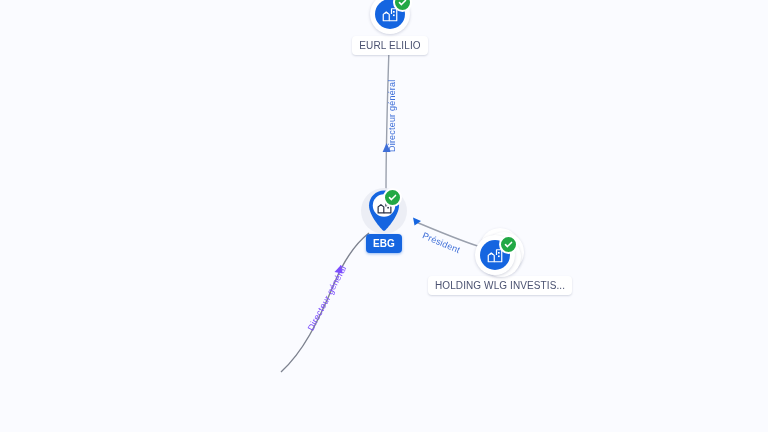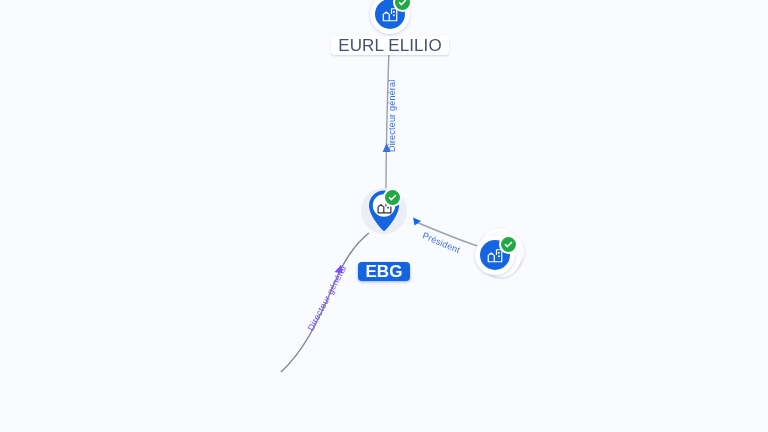--- a/index.html
+++ b/index.html
@@ -149,21 +149,21 @@
     align-items: center;
     justify-content: center;
     z-index: 7;
   }
 
   
   .node-label {
     margin-top: 2px;
     background: #ffffff;
     color: #4a5170;
-    font-size: 17px;
+    font-size: 10px;
     line-height: 13px;
     padding: 3px 7px;
     border-radius: 4px;
     white-space: nowrap;
     box-shadow: 0 1px 2px rgba(60,70,110,.20);
     letter-spacing: .1px;
   }
   .node-label.selected {
     background: #1565e0;
     color: #ffffff;
@@ -220,21 +220,21 @@
       </div>
       <div class="badge-check">
         <svg width="9" height="9" viewBox="0 0 12 12" aria-hidden="true">
           <path d="M2 6.2 4.6 8.8 10 3.2" fill="none" stroke="#ffffff" stroke-width="2" stroke-linecap="round" stroke-linejoin="round"></path>
         </svg>
       </div>
     </div>
     <div class="node-label">EURL ELILIO</div>
   </div>
 
-  <div class="node" style="left:358px; top:186px; width:52px;gap:28px;">
+  <div class="node" style="left:358px; top:186px; width:52px;">
     <div class="pin-wrap">
       <div class="pin-glow"></div>
       <svg class="pin-svg" width="34" height="44" viewBox="0 0 34 44">
         <path d="M17 1.5C8.7 1.5 2 8.2 2 16.5c0 10.5 12.3 23.3 14.1 25.1a1.3 1.3 0 0 0 1.8 0C19.7 39.8 32 27 32 16.5 32 8.2 25.3 1.5 17 1.5z" fill="#1565e0"></path>
         <circle cx="17" cy="16.5" r="11.2" fill="#ffffff"></circle>
       </svg>
       <div class="pin-icon">
         <svg width="17" height="17" viewBox="0 0 24 24" aria-hidden="true">
           <path d="M3 21h8v-8.5L7 9.4 3 12.5V21z" fill="none" stroke="#2b3247" stroke-width="1.7" stroke-linejoin="round"></path>
           <path d="M11 21h10V5h-7v7" fill="none" stroke="#2b3247" stroke-width="1.7" stroke-linejoin="round"></path>
@@ -265,16 +265,17 @@
           <rect x="16" y="8" width="2.2" height="2.2" fill="#ffffff"></rect>
           <rect x="16" y="12.6" width="2.2" height="2.2" fill="#ffffff"></rect>
         </svg>
       </div>
       <div class="badge-check" style="right:8px; top:3px;">
         <svg width="9" height="9" viewBox="0 0 12 12" aria-hidden="true">
           <path d="M2 6.2 4.6 8.8 10 3.2" fill="none" stroke="#ffffff" stroke-width="2" stroke-linecap="round" stroke-linejoin="round"></path>
         </svg>
       </div>
     </div>
+    <div class="node-label" style="margin-top:4px;">HOLDING WLG INVESTIS...</div>
   </div>
 
 
 </div>
 
 </body></html>

